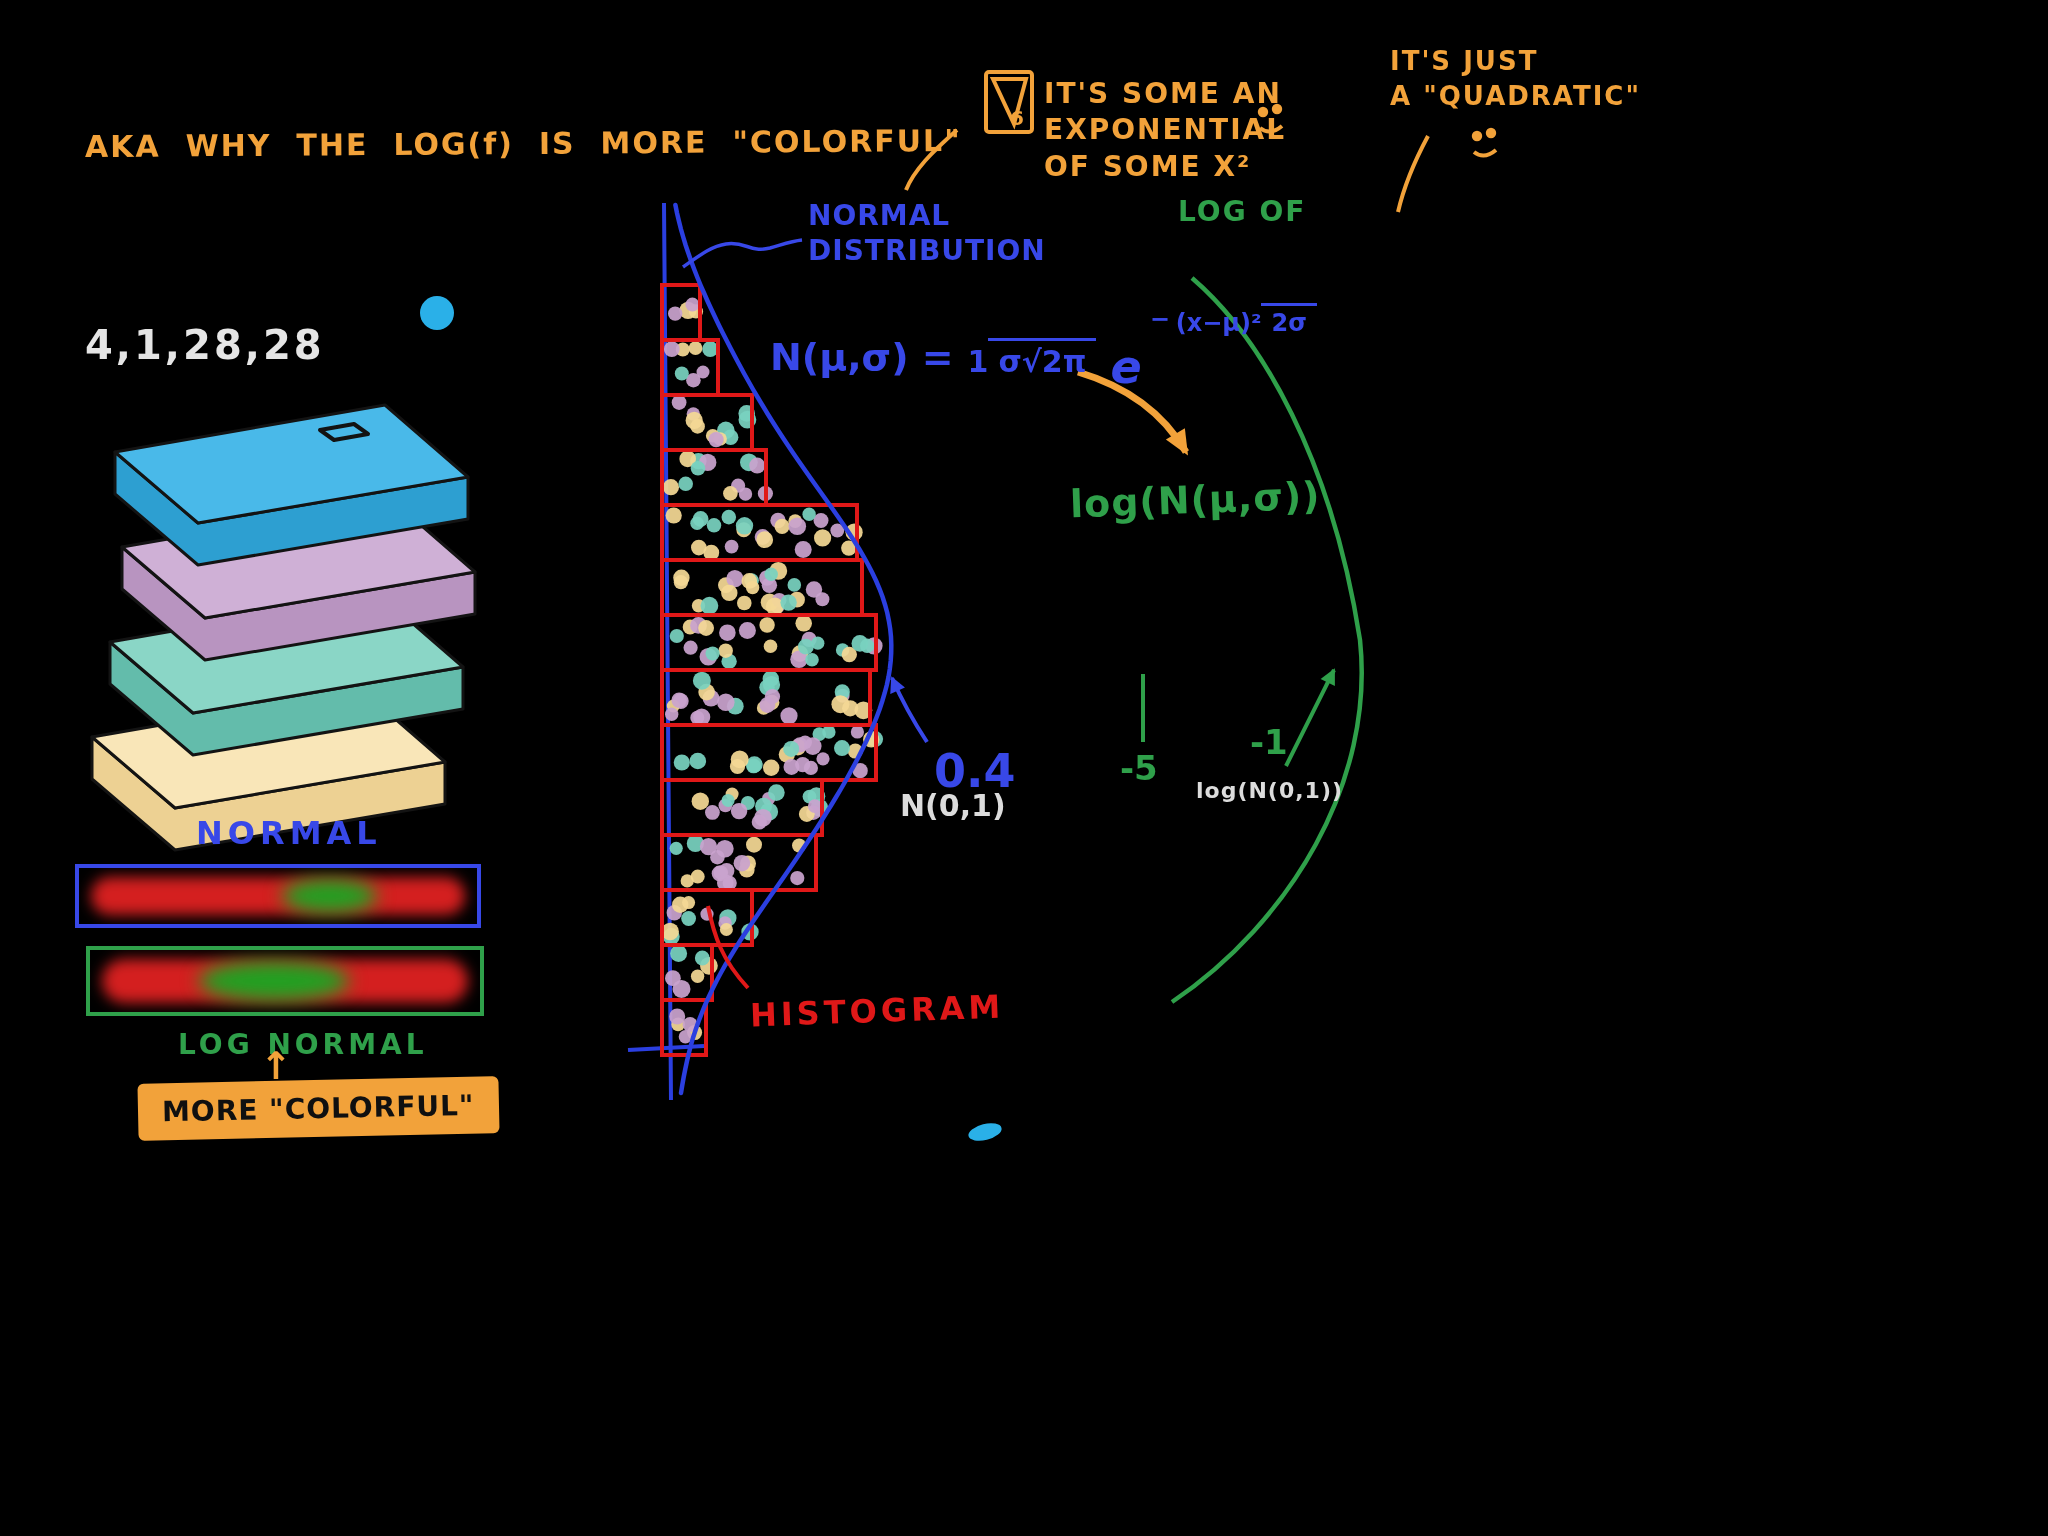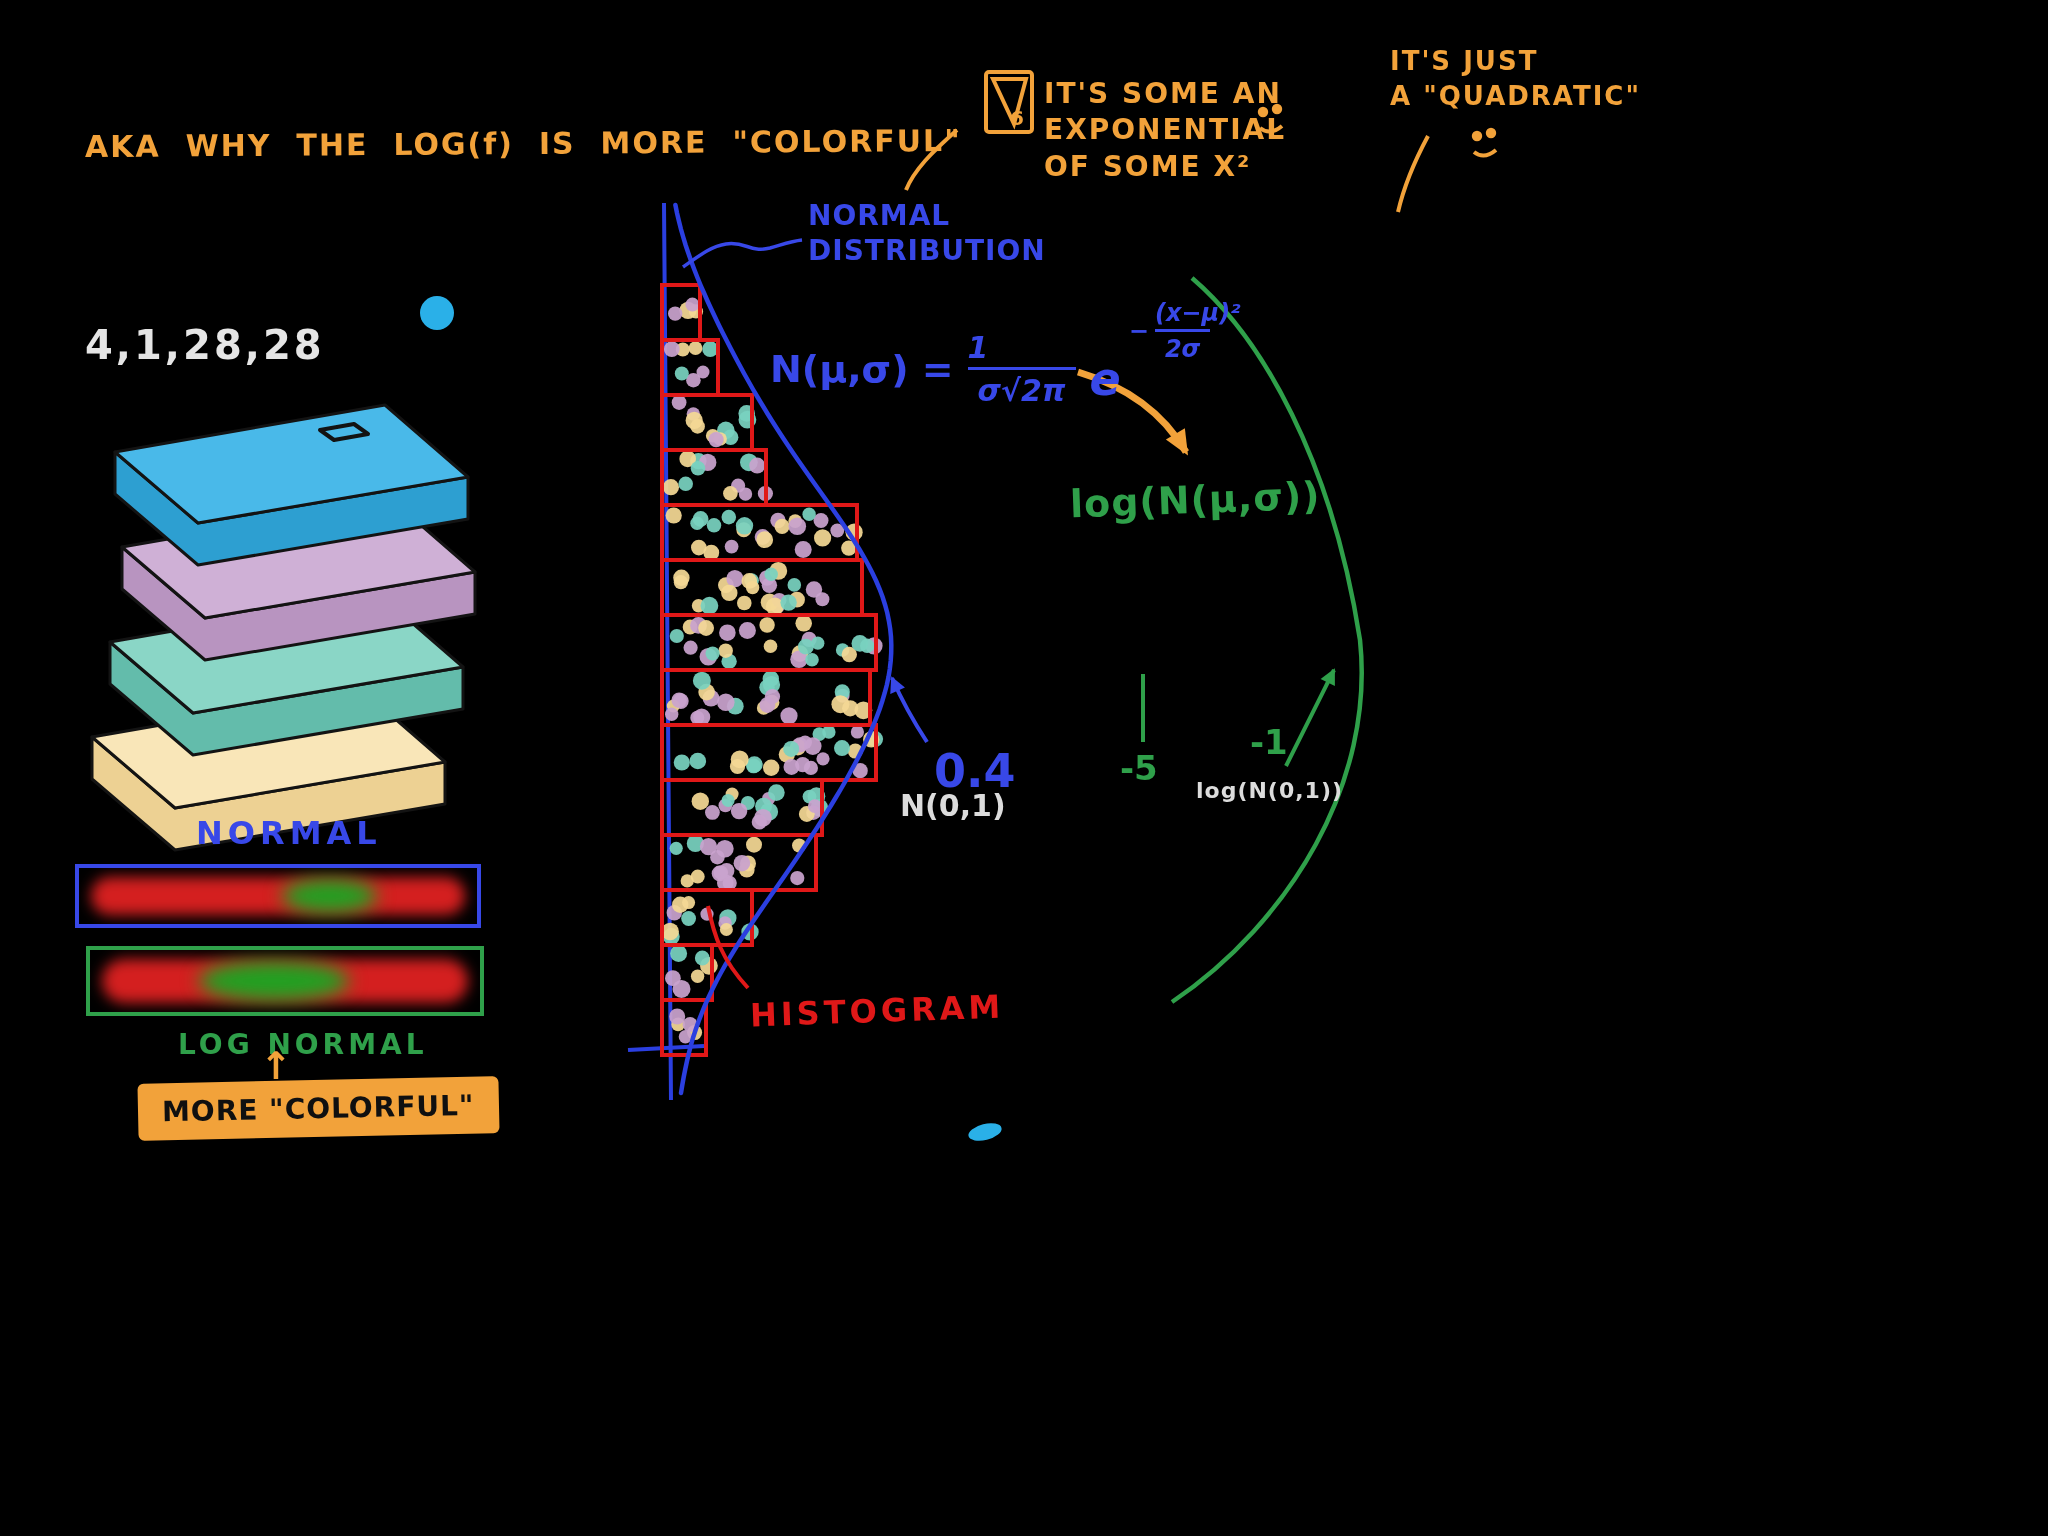--- a/index.html
+++ b/index.html
@@ -20,21 +20,21 @@
   .up-arrow{left:260px;top:1044px;font-size:38px;}
   .more-colorful{left:138px;top:1080px;background:#f2a23a;color:#101010;font-size:28px;
     padding:12px 24px;border-radius:6px;transform:rotate(-1.2deg);letter-spacing:1px;}
   .lbl-normdist{left:808px;top:198px;font-size:28px;line-height:1.25;letter-spacing:1px;}
   .note-exp{left:1044px;top:76px;font-size:28px;line-height:1.3;letter-spacing:2px;}
   .icon-number{left:1010px;top:106px;font-size:20px;}
   .note-quad{left:1390px;top:44px;font-size:26px;line-height:1.35;letter-spacing:2px;}
   .lbl-logofnorm{left:1178px;top:194px;font-size:28px;line-height:1.3;letter-spacing:2px;}
   .formula{left:770px;top:330px;display:flex;align-items:center;gap:14px;color:#3848e8;}
   .f-lhs{font-size:38px;}
-  .frac{display:inline-flex;flex-direction:column;align-items:flex-start;font-size:30px;font-style:italic;}
+  .frac{display:inline-flex;flex-direction:row;align-items:flex-end;font-size:30px;}
   .frac .den{border-top:3px solid currentColor;padding:3px 10px 0 10px;margin-top:2px;}
   .f-base{font-size:46px;font-style:italic;transform:translateY(10px);}
   .f-exp{display:inline-flex;align-items:center;gap:6px;font-size:24px;transform:translateY(-38px);margin-left:-6px;}
   .f-exp .frac{font-size:24px;}
   .lbl-logformula{left:1070px;top:478px;font-size:38px;letter-spacing:1px;transform:rotate(-2deg);}
   .lbl-hist{left:750px;top:992px;font-size:32px;letter-spacing:4px;transform:rotate(-2deg);}
   .lbl-04{left:934px;top:744px;font-size:46px;}
   .lbl-n01{left:900px;top:788px;font-size:30px;}
   .lbl-neg5{left:1120px;top:748px;font-size:34px;}
   .lbl-neg1{left:1250px;top:722px;font-size:34px;}
@@ -379,20 +379,21 @@
   <div>EXPONENTIAL</div>
   <div>OF SOME X²</div>
 </div>
 
 <div class="abs note-quad orange">
   <div>IT'S JUST</div>
   <div>A "QUADRATIC"</div>
 </div>
 
 <div class="abs lbl-logofnorm green">
+  <div>LOG  OF</div>
 </div>
 
 <div class="abs formula">
   <span class="f-lhs">N(μ,σ) =</span>
   <span class="frac">
     <span class="num">1</span>
     <span class="den">σ√2π</span>
   </span>
   <span class="f-base">e</span>
   <span class="f-exp">

